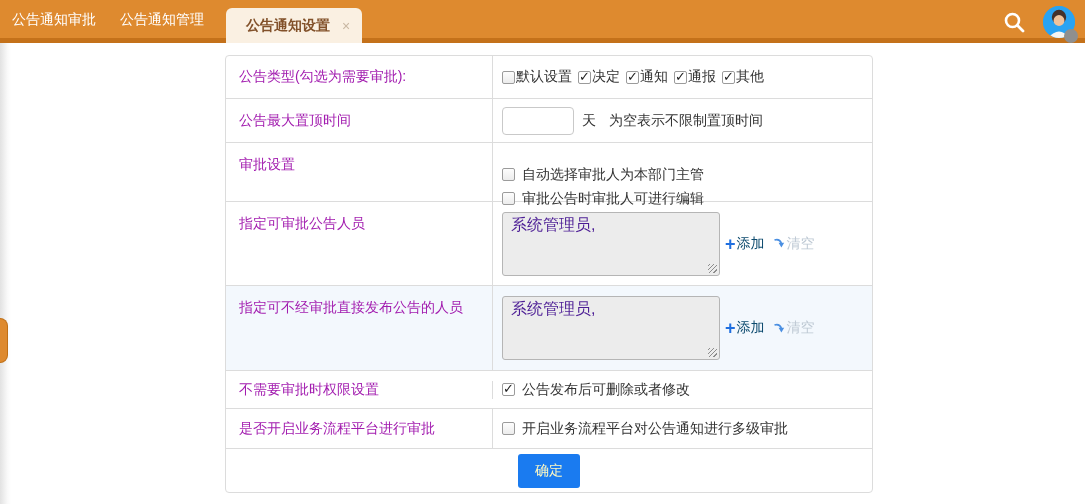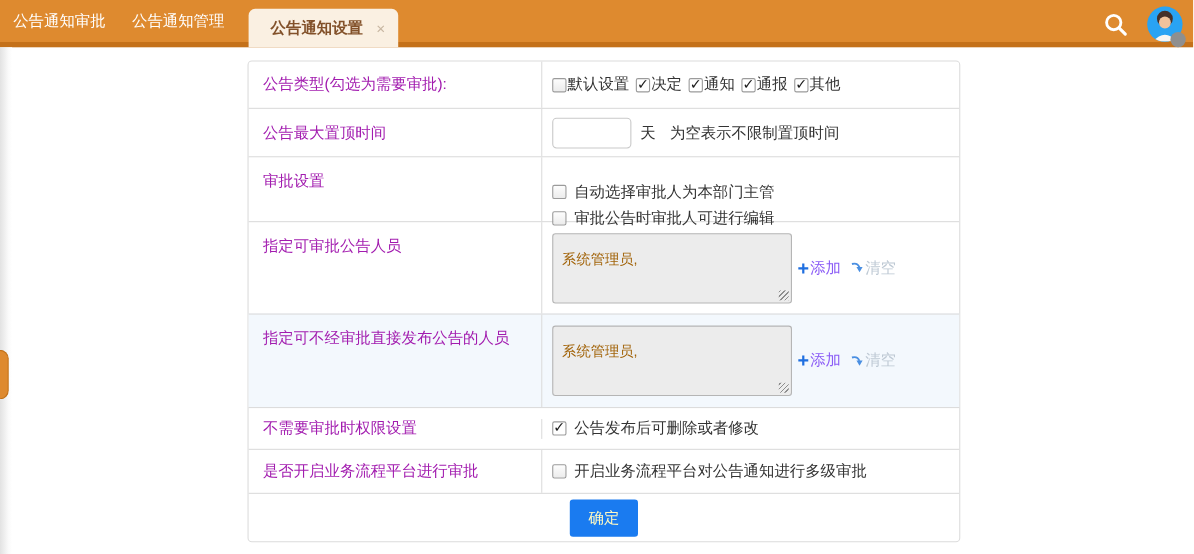--- a/index.html
+++ b/index.html
@@ -60,27 +60,27 @@
   .cb-label { margin-left:1px; }
   .cb-gap .cb-label { margin-left:7px; }
 
   
   .days-input { width:72px; height:28px; border:1px solid #c9c9c9; border-radius:4px;
     margin-right:8px; padding:0 6px; font-size:14px; color:#333; outline:none; }
   .hint { margin-left:13px; }
 
   
   .ta-box { width:218px; height:64px; background:#ececec; border:1px solid #b5b5b5; border-radius:3px;
-    padding:14px 8px; font-size:13px; color:#a16207; position:relative; overflow:hidden; cursor:text; }
+    padding:2px 8px; font-size:16px; color:#4c1d95; position:relative; overflow:hidden; cursor:text; }
   .ta-box::after { content:""; position:absolute; right:2px; bottom:2px; width:9px; height:9px;
     background:repeating-linear-gradient(-45deg,transparent,transparent 2px,#8d8d8d 2px,#8d8d8d 3px); }
   .links { display:flex; align-items:center; margin-left:5px; }
   .add-link { display:inline-flex; align-items:center; cursor:pointer; }
   .plus-icon { color:#1f6fe0; font-size:18px; font-weight:bold; line-height:14px; margin-right:1px; }
-  .add-text { color:#8b5cf6; font-size:14px; }
+  .add-text { color:#0c4a6e; font-size:14px; }
   .clear-link { display:inline-flex; align-items:center; margin-left:8px; cursor:pointer; }
   .clear-text { color:#bec9d4; font-size:14px; margin-left:1px; }
 
   
   .submit-btn { background:#1a7bf0; color:#fef9c3; border:none; border-radius:3px;
     font-size:14px; padding:8px 17px; cursor:pointer; font-family:inherit; }
 </style>
 </head>
 <body>
 

